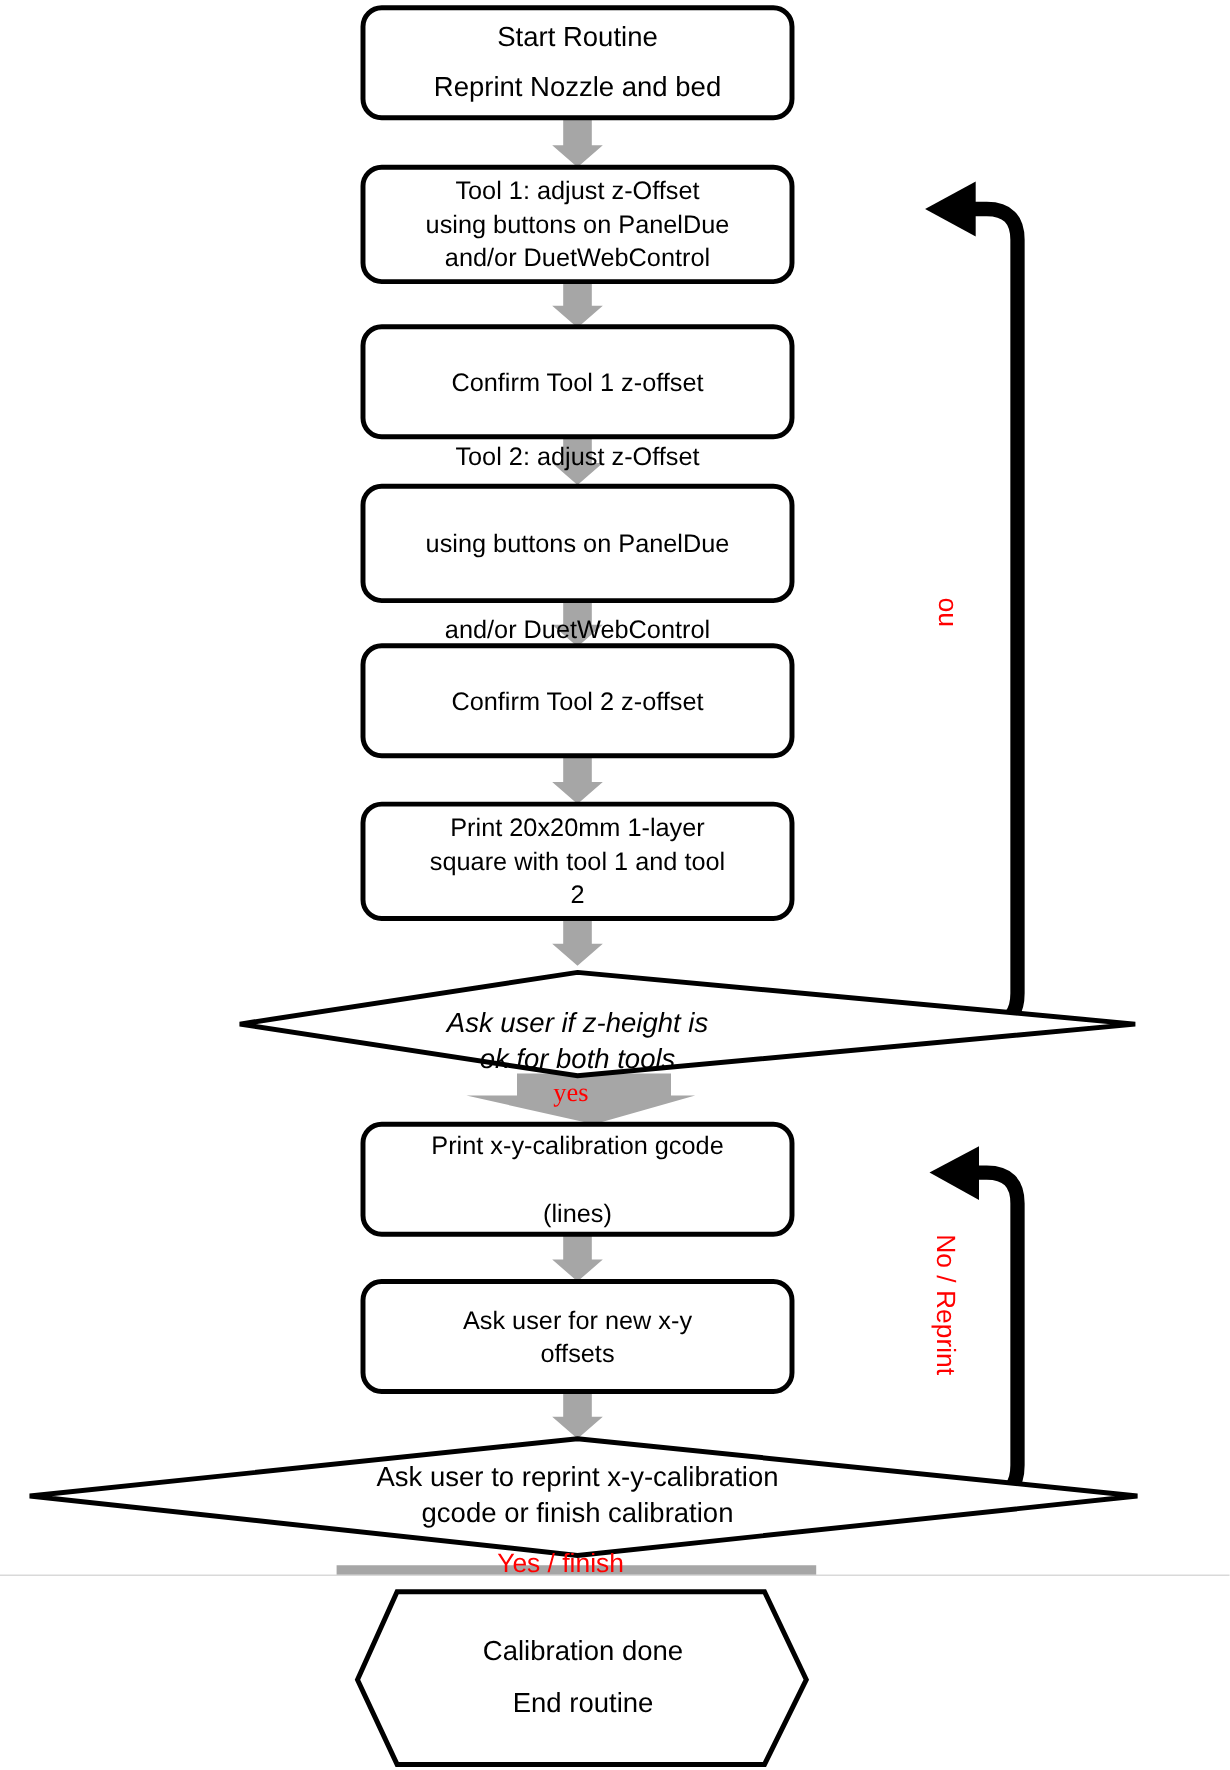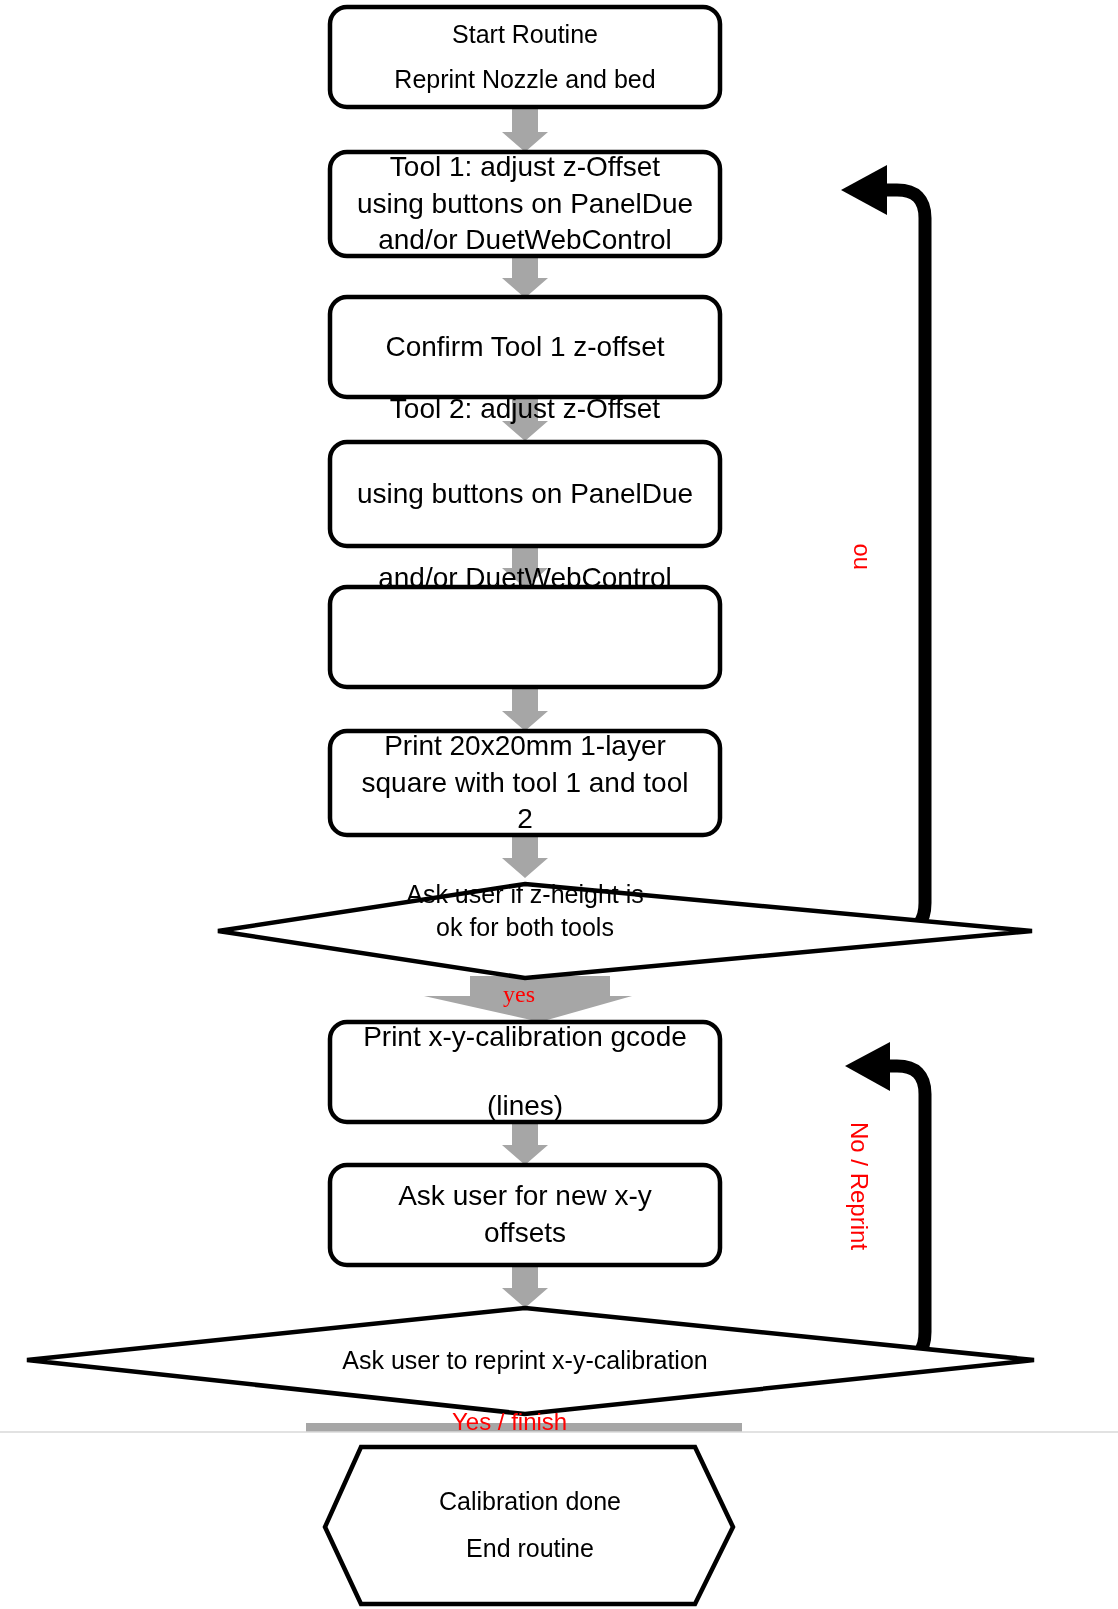--- a/index.html
+++ b/index.html
@@ -32,21 +32,21 @@
     align-items: center;
     justify-content: center;
     text-align: center;
     color: #000000;
     font-size: 25px;
     line-height: 1.32;
     pointer-events: none;
     white-space: pre-line;
   }
   .node-text .ln { display: block; }
-  .proc-text { font-size: 28px; }
+  .proc-text { font-size: 23px; }
   .dec-text  { font-size: 25px; }
   .term-text { font-size: 25px; }
   .term-text .ln { margin: 7px 0; }
   .start-text .ln { margin: 6px 0; }
   .edge-label {
     position: absolute;
     color: #ff0000;
     font-size: 24px;
     line-height: 1;
     white-space: nowrap;
@@ -140,44 +140,48 @@
   <div class="node-text proc-text" style="left:330px; top:297px; width:390px; height:100px;">
     <span class="ln">Confirm Tool 1 z-offset</span>
   </div>
 
   <div class="node-text proc-text" style="left:328px; top:438px; width:394px; height:112px;gap:48px;">
     <span class="ln">Tool 2: adjust z-Offset</span>
     <span class="ln">using buttons on PanelDue</span>
     <span class="ln">and/or DuetWebControl</span>
   </div>
 
+  <div class="node-text proc-text" style="left:330px; top:587px; width:390px; height:100px;">
+    <span class="ln">Confirm Tool 2 z-offset</span>
+  </div>
 
   <div class="node-text proc-text" style="left:328px; top:727px; width:394px; height:112px;">
     <span class="ln">Print 20x20mm 1-layer</span>
     <span class="ln">square with tool 1 and tool</span>
     <span class="ln">2</span>
   </div>
 
-  <div class="node-text dec-text" style="left:280px; top:868px; width:490px; height:86px;">
+  <div class="node-text dec-text" style="left:280px; top:904px; width:490px; height:86px;font-style:italic;">
     <span class="ln">Ask user if z-height is</span>
     <span class="ln">ok for both tools</span>
   </div>
 
   <div class="node-text proc-text" style="left:328px; top:1022px; width:394px; height:100px;gap:32px;">
     <span class="ln">Print x-y-calibration gcode</span>
     <span class="ln">(lines)</span>
   </div>
 
   <div class="node-text proc-text" style="left:330px; top:1165px; width:390px; height:100px;">
     <span class="ln">Ask user for new x-y</span>
     <span class="ln">offsets</span>
   </div>
 
   <div class="node-text dec-text" style="left:230px; top:1315px; width:590px; height:90px;">
     <span class="ln">Ask user to reprint x-y-calibration</span>
+    <span class="ln">gcode or finish calibration</span>
   </div>
 
   <div class="node-text term-text" style="left:340px; top:1450px; width:380px; height:150px;">
     <span class="ln">Calibration done</span>
     <span class="ln">End routine</span>
   </div>
 
   <div class="edge-label edge-label-vert-up" style="left:847px; top:570px;">no</div>
 
   <div class="edge-label" style="left:503px; top:982px;font-family:Liberation Serif, serif;">yes</div>

